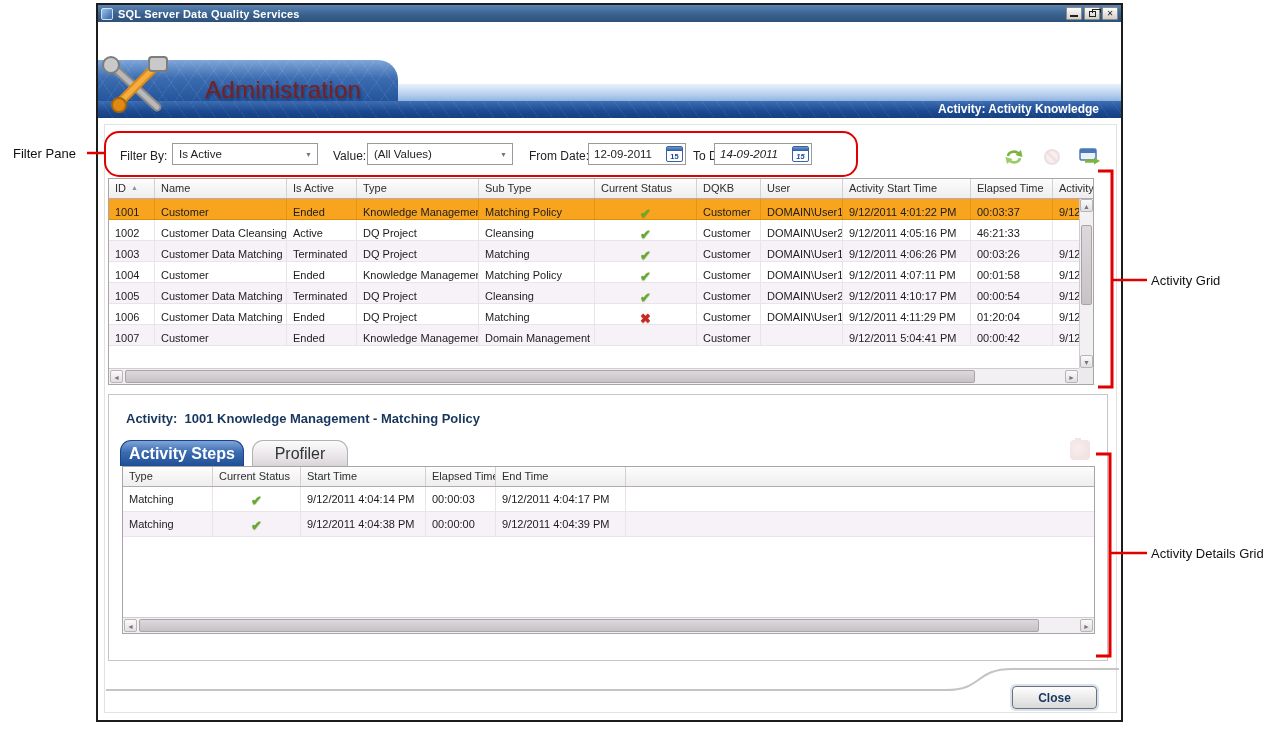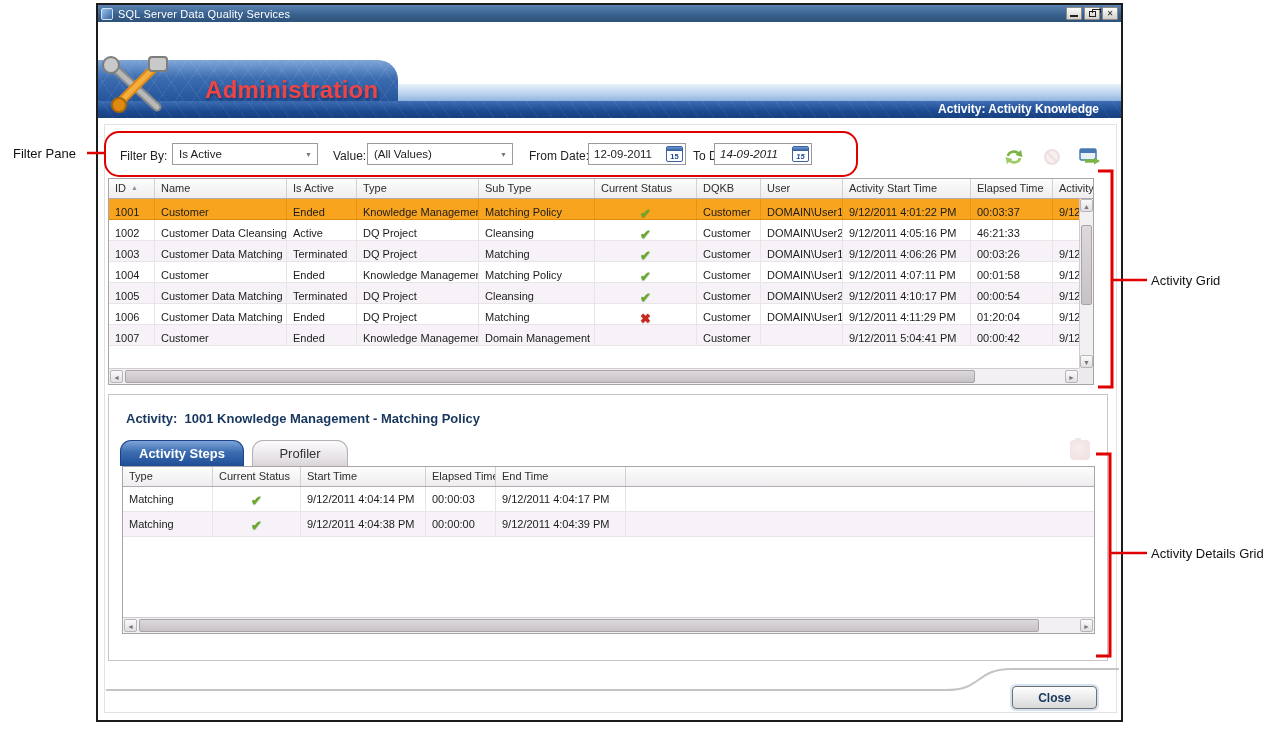--- a/index.html
+++ b/index.html
@@ -9,21 +9,21 @@
 
   
   #app-window { left:96px; top:3px; width:1027px; height:719px; border:2px solid #1c1c1c; background:#fff; }
 
   
   #titlebar { left:98px; top:5px; width:1023px; height:17px;
     background:linear-gradient(to bottom,#5c84b4 0%,#3a628f 55%,#2d5179 100%);
     display:flex; align-items:center; padding:0 3px; }
   #titlebar-icon { width:12px; height:12px; margin-right:5px; border:1px solid #cfe0f2; border-radius:2px;
     background:linear-gradient(135deg,#9cc2ec,#3563a0); }
-  #titlebar-text { color:#fff; font-size:11px; font-weight:normal; letter-spacing:.2px; }
+  #titlebar-text { color:#fff; font-size:11px; font-weight:bold; letter-spacing:.2px; }
   #window-buttons { margin-left:auto; display:flex; gap:2px; }
   .win-btn { width:16px; height:13px; background:linear-gradient(#fdfdfd,#d3cfc9); border:1px solid #8e8a84;
     border-radius:1px; font-size:8px; line-height:11px; text-align:center; color:#222; position:relative; }
   .win-btn .minim { position:absolute; left:3px; right:3px; bottom:2px; height:2px; background:#222; }
   .win-btn .restore { position:absolute; left:4px; top:3px; width:7px; height:6px; border:1px solid #222; }
   .win-btn .restore:before { content:""; position:absolute; left:2px; top:-3px; width:7px; height:3px; border:1px solid #222; border-bottom:none; }
 
   
   #session-strip { left:98px; top:22px; width:1023px; height:26px;
     background:linear-gradient(#e4eefb,#c9dcf3); border-bottom:1px solid #9bb6d8;
@@ -37,21 +37,21 @@
 
   
   #banner-band { left:98px; top:84px; width:1023px; height:17px;
     background:linear-gradient(#e8f1fb 0%,#b9d1ee 60%,#8fb4e0 100%); }
   #banner-tab { left:98px; top:60px; width:300px; height:41px;
     background:linear-gradient(#7fa6d8 0%,#3b6cb0 45%,#24549b 100%);
     border-top-right-radius:20px;
     background-image:repeating-linear-gradient(55deg, rgba(255,255,255,.07) 0 1px, transparent 1px 14px),
       repeating-linear-gradient(-55deg, rgba(255,255,255,.07) 0 1px, transparent 1px 14px),
       linear-gradient(#7fa6d8 0%,#3b6cb0 45%,#24549b 100%); }
-  #banner-title { left:205px; top:76px; color:#ef4444; font-size:24px; font-weight:bold;
+  #banner-title { left:205px; top:76px; color:#7f1d1d; font-size:24px; font-weight:normal;
     text-shadow:1px 2px 3px rgba(10,30,70,.55); letter-spacing:.3px; }
   #banner-strip { left:98px; top:101px; width:1023px; height:17px;
     background:repeating-linear-gradient(55deg, rgba(255,255,255,.06) 0 1px, transparent 1px 12px),
       linear-gradient(#3d6db2 0%,#1c4a92 60%,#16407f 100%);
     color:#fff; font-size:12px; font-weight:bold; text-align:right; line-height:17px; padding-right:22px; }
   #tools-icon { left:99px; top:55px; z-index:4; }
 
   
   #content-frame { left:104px; top:124px; width:1013px; height:589px; border:1px solid #e2e2e2; background:#fff; }
 
@@ -107,21 +107,21 @@
   .vscroll { position:absolute; right:0; top:20px; width:14px; height:169px; background:#f2f0f2; border-left:1px solid #d0ccd0; }
   .hscroll { position:absolute; left:0; bottom:0; height:16px; background:#f2f0f2; border-top:1px solid #d0ccd0; }
   .sb-btn { position:absolute; background:linear-gradient(#fbfbfb,#e2dee2); border:1px solid #b8b4b8; border-radius:2px;
     color:#787478; font-size:7px; text-align:center; }
   .sb-thumb { position:absolute; background:linear-gradient(#dcd8dc,#c6c2c6); border:1px solid #a8a4a8; border-radius:2px; }
   .sb-corner { position:absolute; right:0; bottom:0; width:14px; height:16px; background:#eceaec; }
 
   
   #details-box { left:108px; top:394px; width:1000px; height:267px; border:1px solid #c8c4c8; background:#fff; }
   #details-title { left:126px; top:411px; font-size:13px; font-weight:bold; color:#17365d; }
-  .tab { top:440px; height:26px; border-top-left-radius:11px; border-top-right-radius:11px; font-size:13px;
+  .tab { top:440px; height:26px; border-top-left-radius:11px; border-top-right-radius:11px; font-size:16px;
     display:flex; align-items:center; justify-content:center; }
   #tab-activity-steps { left:120px; width:124px; color:#fff; font-weight:bold;
     background:linear-gradient(#7ea5d8 0%,#3b6cb0 45%,#1f4e96 100%); border:1px solid #1c4387; border-bottom:none; }
   #tab-profiler { left:252px; width:96px; color:#333;
     background:linear-gradient(#fcfbfc 0%,#e6e2e6 70%,#d8d4d8 100%); border:1px solid #b4b0b4; border-bottom:none; }
   #details-disabled-icon { left:1070px; top:440px; width:20px; height:20px; border-radius:4px;
     background:radial-gradient(circle at 40% 40%,#f6e3e3,#e8cfcf); opacity:.65; box-shadow:-6px -6px 0 -7px #e8cfcf, -2px -9px 0 -7px #ddd; }
 
   #details-grid { left:122px; top:466px; width:973px; height:168px; }
   #details-grid .g-header { width:971px; }

